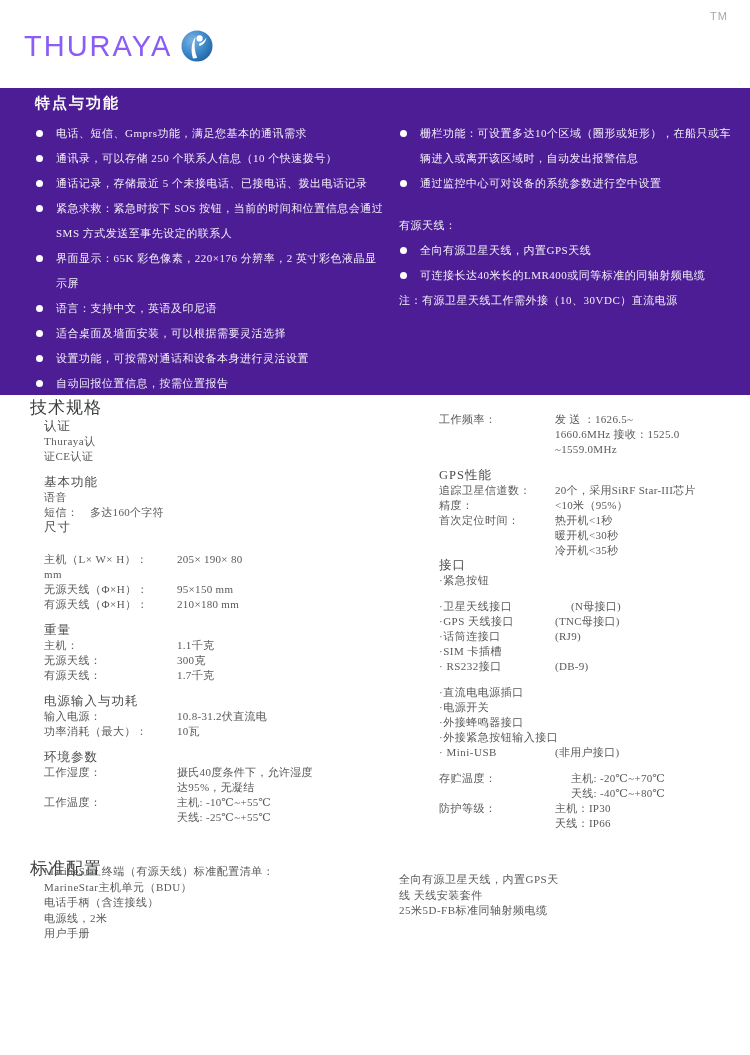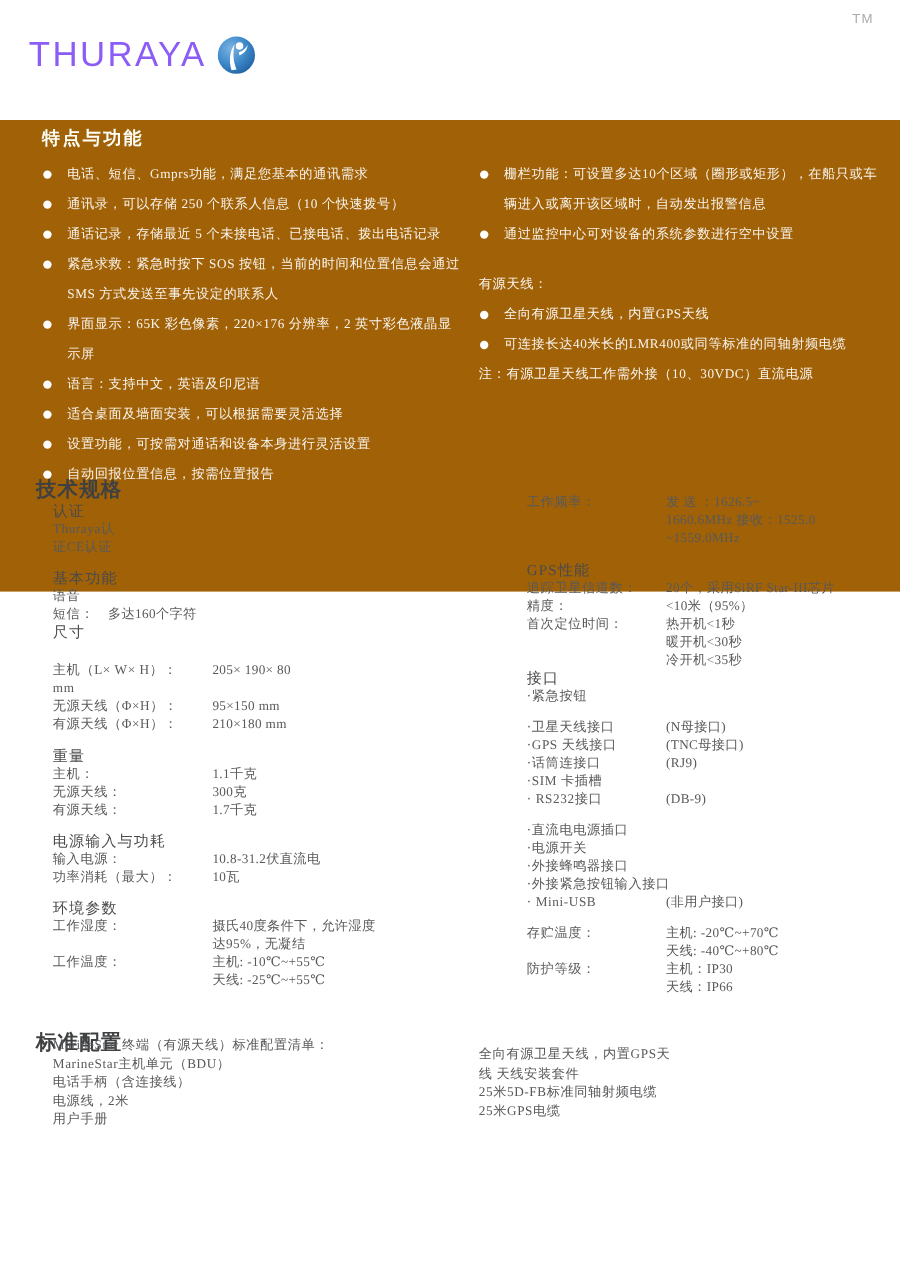--- a/index.html
+++ b/index.html
@@ -8,45 +8,45 @@
 
   
   .tm{position:absolute;top:10px;right:22px;font-family:"Liberation Sans","DejaVu Sans",sans-serif;
       font-size:11px;color:#a7a9ac;letter-spacing:1px;}
   .logo{position:absolute;left:24px;top:30px;display:flex;align-items:center;}
   .wordmark{font-family:"Liberation Sans","DejaVu Sans",sans-serif;font-size:29px;font-weight:500;
             color:#8b5cf6;letter-spacing:2px;line-height:32px;}
   .globe{margin-left:9px;width:32px;height:32px;display:block;}
 
   
-  .banner{position:absolute;left:0;top:100px;width:750px;height:393px;background:#a16207;}
+  .banner{position:absolute;left:0;top:88px;width:750px;height:307px;background:#4c1d95;}
   .banner-title{position:absolute;left:35px;top:6px;font-size:15px;font-weight:600;
                 letter-spacing:2px;color:#fdfef7;}
   .fcol-left{position:absolute;left:35px;top:33px;width:352px;}
   .fcol-right{position:absolute;left:399px;top:33px;width:338px;}
   ul.blist{list-style:none;margin:0;padding:0;font-size:11px;}
   .blist li{position:relative;padding-left:21px;line-height:25px;color:rgba(255,255,255,.93);
             letter-spacing:.5px;}
   .blist .dot{position:absolute;left:1px;top:9px;width:7px;height:7px;border-radius:50%;background:#ffffff;}
   .antenna-heading{font-size:11px;line-height:25px;margin-top:17px;color:rgba(255,255,255,.93);letter-spacing:.5px;}
   .note{font-size:11px;line-height:25px;color:rgba(255,255,255,.93);letter-spacing:.5px;}
 
   
-  .section-title{position:absolute;font-size:17px;font-weight:700;color:#3f4041;letter-spacing:1px;text-align:center;}
+  .section-title{position:absolute;font-size:17px;font-weight:400;color:#3f4041;letter-spacing:1px;text-align:center;}
   #specs-title{left:30px;top:396px;}
   #config-title{left:30px;top:857px;}
   .scol{position:absolute;font-size:11px;color:#58595b;}
   #specs-left{left:44px;top:419px;width:350px;}
   #specs-right{left:399px;top:412px;width:342px;margin-left:40px;}
   .srow{display:flex;line-height:15px;justify-content:center;}
   .slabel{flex:none;width:133px;letter-spacing:.5px;white-space:nowrap;}
   #specs-right .slabel{width:116px;}
   .svalue{flex:1;white-space:pre-line;letter-spacing:.3px;}
   .srow.h .slabel{width:auto;font-size:12.5px;color:#4a4b4d;letter-spacing:1px;}
-  .srow.gap{margin-top:11px;}
+  .srow.gap{margin-top:11px;gap:16px;}
   .srow.gap2{margin-top:17px;}
   .srow.tight .slabel{width:46px;}
 
   #config-left{left:44px;top:864px;width:352px;}
   #config-right{left:399px;top:872px;width:338px;}
   ul.plainlist{list-style:none;margin:0;padding:0;}
   .plainlist li{line-height:15.5px;letter-spacing:.5px;white-space:pre-line;}
 </style>
 </head>
 <body>
@@ -389,17 +389,16 @@
   </div>
 
   <div class="scol" id="config-right">
     <ul class="plainlist">
 
         <li>全向有源卫星天线，内置GPS天
 线 天线安装套件</li>
 
         <li>25米5D-FB标准同轴射频电缆</li>
 
-        <li>25米GPS电缆</li>
       </ul>
   </div>
 
 </div>
 
 </body></html>

